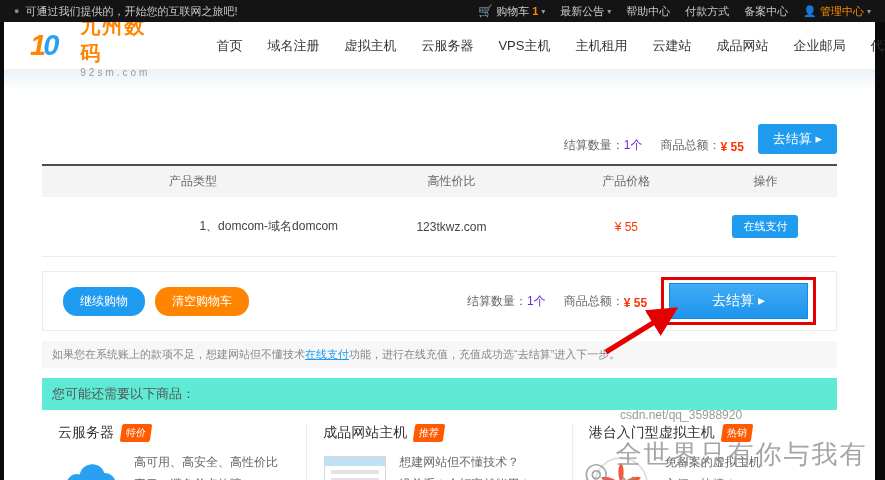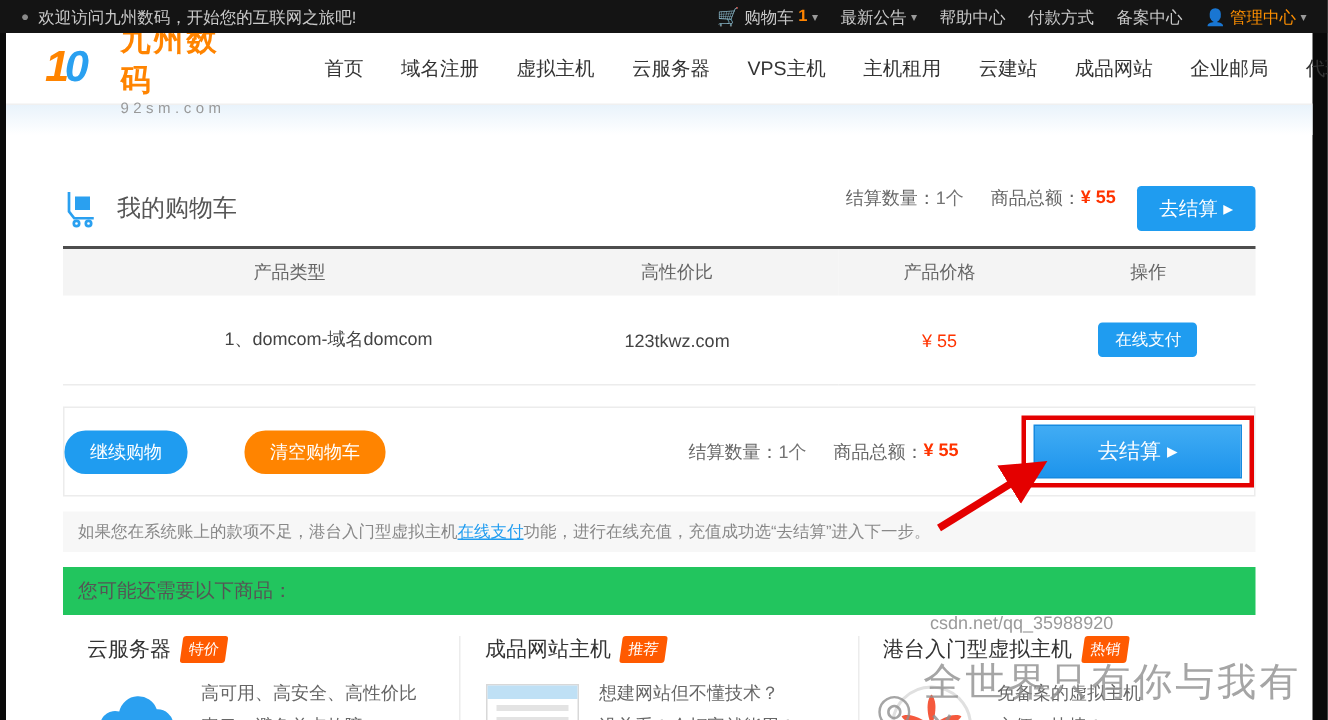--- a/index.html
+++ b/index.html
@@ -29,50 +29,50 @@
   .logo-text .cn { color:#ff8400; font-size:20px; font-weight:bold; letter-spacing:2px; }
   .logo-text .en { color:#999; font-size:10px; letter-spacing:3px; }
   .nav { display:flex; gap:25px; margin-left:66px; font-size:13px; color:#333; }
   .nav span { cursor:pointer; white-space:nowrap; }
   .band { height:20px; background:linear-gradient(180deg,#e9f3fb,#ffffff); }
 
   .content { padding:34px 38px 0 38px; }
 
   .cart-head { display:flex; align-items:center; padding-bottom:10px; border-bottom:2px solid #4d4d4d; }
   .cart-title { display:flex; align-items:center; gap:10px; font-size:16px; color:#555; }
-  .summary { margin-left:auto; display:flex; align-items:flex-start; font-size:12px; color:#666; }
+  .summary { margin-left:auto; display:flex; align-items:flex-end; font-size:12px; color:#666; }
   .summary .gap { width:18px; }
-  .val-orange { color:#737373; }
+  .val-orange { color:#6d28d9; }
   .val-red { color:#ff3300; font-weight:bold; }
   .btn-checkout { background:#1f9cf0; color:#fff; border:none; font-size:13px; padding:6px 15px;
                   border-radius:3px; cursor:pointer; margin-left:14px; }
 
   table { width:100%; border-collapse:collapse; }
   thead th { background:#f4f4f4; font-size:12px; color:#666; font-weight:normal; padding:7px 6px; }
   th.c1 { width:38%; } th.c2 { width:27%; } th.c3 { width:17%; } th.c4 { width:18%; }
   tbody td { font-size:12px; color:#444; padding:18px 6px; text-align:center; border-bottom:1px solid #ececec; }
-  td.product-cell { text-align:center; padding-left:58px; }
+  td.product-cell { text-align:right; padding-left:58px; }
   td.price-cell { color:#ff3300; }
   .btn-delete { background:#1f9cf0; color:#fff; border:none; font-size:11px; padding:4px 11px;
                 border-radius:3px; cursor:pointer; }
 
-  .actions { display:flex; align-items:center; margin-top:14px; border:1px solid #ececec; padding:5px 0;gap:28px; }
+  .actions { display:flex; align-items:center; margin-top:14px; border:1px solid #ececec; padding:5px 20px; }
   .pill { border:none; color:#fff; font-size:12px; padding:6px 17px; border-radius:14px; cursor:pointer; }
   .pill-blue { background:#1f9cf0; }
   .pill-orange { background:#ff8400; margin-left:10px; }
   .checkout-wrap { border:3px solid #e40000; padding:3px 5px; margin-left:14px; position:relative; z-index:3; }
   .btn-checkout-big { background:linear-gradient(#41acf4,#1d94ec); color:#fff; border:1px solid #168ae0;
                       font-size:14px; padding:8px 42px; cursor:pointer; white-space:nowrap; }
   .arrow-svg { position:absolute; left:-72px; bottom:-36px; width:110px; height:70px;
                overflow:visible; pointer-events:none; }
 
   .note { margin-top:10px; background:#f7f7f7; padding:6px 10px; font-size:11px; color:#888; }
   .note a { color:#1f9cf0; text-decoration:underline; cursor:pointer; }
 
-  .rec-head { margin-top:10px; background:#22c55e; padding:7px 10px; font-size:13px; color:#555; }
+  .rec-head { margin-top:10px; background:#5eead4; padding:7px 10px; font-size:13px; color:#555; }
 
   .products { display:flex; margin-top:14px; }
   .product { flex:1; padding:0 16px; border-right:1px solid #ececec; }
   .product:last-child { border-right:none; }
   .p-head { font-size:14px; color:#333; display:flex; align-items:center; gap:7px; }
   .p-tag { background:#ff5a00; color:#fff; font-size:10px; padding:2px 5px; border-radius:2px; transform:skewX(-8deg); }
   .p-body { display:flex; gap:12px; margin-top:10px; }
   .p-icon { flex:0 0 64px; display:flex; align-items:flex-start; justify-content:center; padding-top:4px; }
   .p-lines { font-size:12px; color:#666; line-height:1.8; }
 
@@ -85,21 +85,21 @@
   .wm-big { font-size:26px; letter-spacing:2px; opacity:.8; display:flex; align-items:center; gap:5px; }
   .wm-swirl { font-size:28px; }
 </style>
 </head>
 <body>
 
 <div class="stage">
 
   <div class="topbar">
     <span class="dot">●</span>
-    <span>欢迎访问九州数码，开始您的互联网之旅吧!</span>
+    <span>可通过我们提供的，开始您的互联网之旅吧!</span>
     <div class="topbar-right">
       <span class="tb-item">
         <span class="cart-glyph">🛒</span>
         <span>购物车</span>
         <span class="cart-count">1</span>
         <span class="caret">▾</span>
       </span>
       <span class="tb-item">
         <span>最新公告</span>
         <span class="caret">▾</span>
@@ -144,31 +144,20 @@
         <span>成品网站</span>
         <span>企业邮局</span>
         <span>代理专区</span>
       </div>
     </div>
     <div class="band"></div>
 
     <div class="content">
 
       <div class="cart-head">
-        <div class="cart-title">
-          <svg width="26" height="26" viewBox="0 0 26 26">
-            <g fill="none" stroke="#2aa0f0" stroke-width="1.8">
-              <path d="M4 2 v13 l3.5 4.5 h13"></path>
-              <circle cx="9" cy="23" r="1.8"></circle>
-              <circle cx="17" cy="23" r="1.8"></circle>
-            </g>
-            <rect x="8" y="5" width="10" height="9" fill="#2aa0f0"></rect>
-          </svg>
-          <span>我的购物车</span>
-        </div>
         <div class="summary">
           <span>结算数量：</span>
           <span class="val-orange">1个</span>
           <span class="gap"></span>
           <span>商品总额：</span>
           <span class="val-red">¥ 55</span>
           <button class="btn-checkout">
             <span>去结算</span>
             <span>▸</span>
           </button>
@@ -216,21 +205,21 @@
               <marker id="ah" markerWidth="8" markerHeight="8" refX="5" refY="3" orient="auto">
                 <path d="M0 0 L6 3 L0 6 Z" fill="#e40000"></path>
               </marker>
             </defs>
             <line x1="14" y1="64" x2="82" y2="22" stroke="#e40000" stroke-width="5" marker-end="url(#ah)"></line>
           </svg>
         </div>
       </div>
 
       <div class="note">
-        <span>如果您在系统账上的款项不足，港台入门型虚拟主机</span><a>在线支付</a><span>功能，进行在线充值，充值成功选“去结算”进入下一步。</span>
+        <span>如果您在系统账上的款项不足，想建网站但不懂技术</span><a>在线支付</a><span>功能，进行在线充值，充值成功选“去结算”进入下一步。</span>
       </div>
 
       <div class="rec-head">您可能还需要以下商品：</div>
 
       <div class="products">
 
         <div class="product">
           <div class="p-head">
             <span>云服务器</span>
             <span class="p-tag">特价</span>

